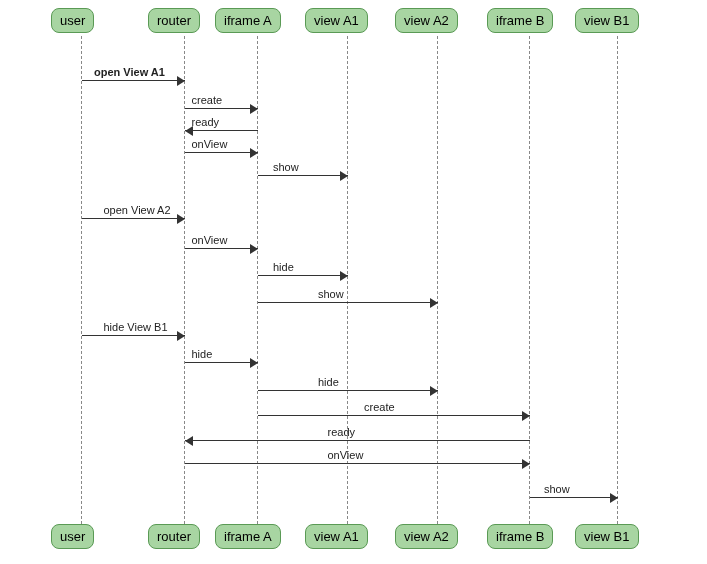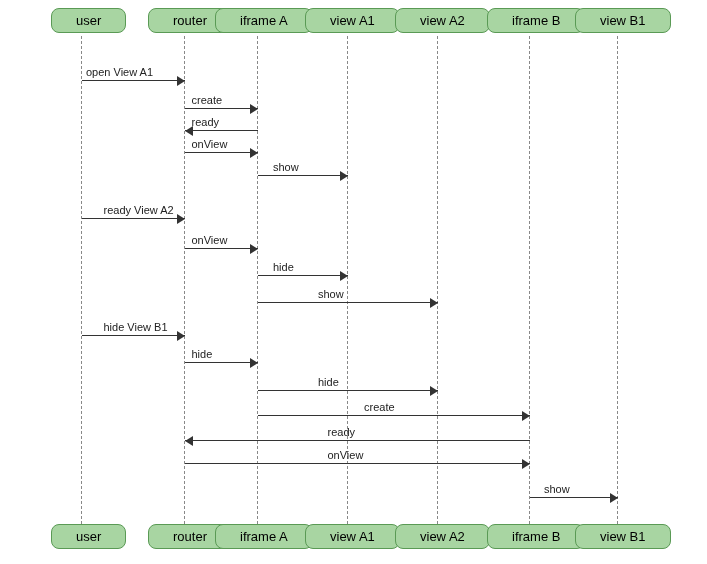--- a/index.html
+++ b/index.html
@@ -15,21 +15,21 @@
     .diagram-container {
       position: relative;
       width: 707px;
       height: 564px;
     }
     .actor-box {
       position: absolute;
       background: #a8d5a2;
       border: 1px solid #5a9a55;
       border-radius: 8px;
-      padding: 4px 24px;
+      padding: 4px 8px;
       text-align: center;
       font-size: 13px;
       font-weight: normal;
       white-space: nowrap;
     }
     .lifeline {
       position: absolute;
       width: 1px;
       border-left: 1.5px dashed #888;
       top: 40px;
@@ -86,36 +86,36 @@
     <div class="actor-box" style="left: 395px; top: 524px;">view A2</div>
     <div class="lifeline" style="left: 437px; top: 36px; bottom: 40px;"></div>
     <div class="actor-box" style="left: 487px; top: 8px;">iframe B</div>
     <div class="actor-box" style="left: 487px; top: 524px;">iframe B</div>
     <div class="lifeline" style="left: 529px; top: 36px; bottom: 40px;"></div>
     <div class="actor-box" style="left: 575px; top: 8px;">view B1</div>
     <div class="actor-box" style="left: 575px; top: 524px;">view B1</div>
     <div class="lifeline" style="left: 617px; top: 36px; bottom: 40px;"></div>
     <div class="arrow-line" style="left: 82px; top: 80px; width: 103px;"></div>
     <div class="arrowhead-right" style="left: 177px; top: 76px;"></div>
-    <div class="arrow-label" style="top: 66px; left: 86px;">open View A1</div>
+    <div class="arrow-label" style="top: 66px; left: 94px; font-weight: bold;">open View A1</div>
     <div class="arrow-line" style="left: 185px; top: 108px; width: 73px;"></div>
     <div class="arrowhead-right" style="left: 250px; top: 104px;"></div>
     <div class="arrow-label" style="top: 94px; left: 191.5px;">create</div>
     <div class="arrow-line" style="left: 185px; top: 130px; width: 73px;"></div>
     <div class="arrowhead-left" style="left: 185px; top: 126px;"></div>
     <div class="arrow-label" style="top: 116px; left: 191.5px;">ready</div>
     <div class="arrow-line" style="left: 185px; top: 152px; width: 73px;"></div>
     <div class="arrowhead-right" style="left: 250px; top: 148px;"></div>
     <div class="arrow-label" style="top: 138px; left: 191.5px;">onView</div>
     <div class="arrow-line" style="left: 258px; top: 175px; width: 90px;"></div>
     <div class="arrowhead-right" style="left: 340px; top: 171px;"></div>
     <div class="arrow-label" style="top: 161px; left: 273px;">show</div>
     <div class="arrow-line" style="left: 82px; top: 218px; width: 103px;"></div>
     <div class="arrowhead-right" style="left: 177px; top: 214px;"></div>
-    <div class="arrow-label" style="top: 204px; left: 103.5px;">ready View A2</div>
+    <div class="arrow-label" style="top: 204px; left: 103.5px;">open View A2</div>
     <div class="arrow-line" style="left: 185px; top: 248px; width: 73px;"></div>
     <div class="arrowhead-right" style="left: 250px; top: 244px;"></div>
     <div class="arrow-label" style="top: 234px; left: 191.5px;">onView</div>
     <div class="arrow-line" style="left: 258px; top: 275px; width: 90px;"></div>
     <div class="arrowhead-right" style="left: 340px; top: 271px;"></div>
     <div class="arrow-label" style="top: 261px; left: 273px;">hide</div>
     <div class="arrow-line" style="left: 258px; top: 302px; width: 180px;"></div>
     <div class="arrowhead-right" style="left: 430px; top: 298px;"></div>
     <div class="arrow-label" style="top: 288px; left: 318px;">show</div>
     <div class="arrow-line" style="left: 82px; top: 335px; width: 103px;"></div>

